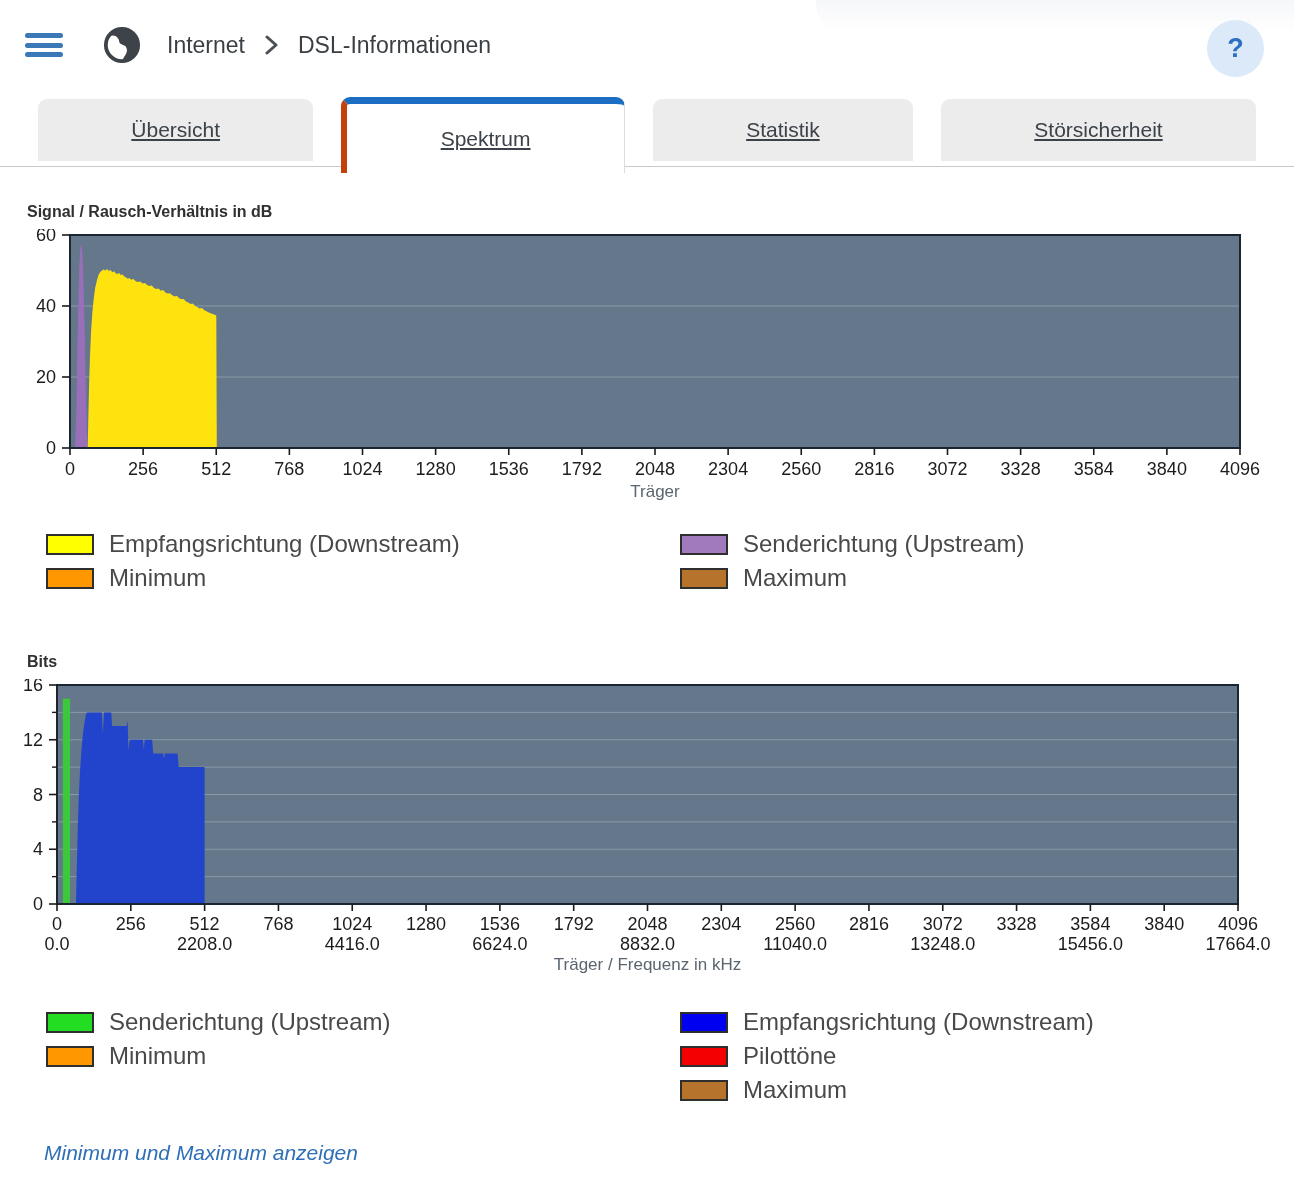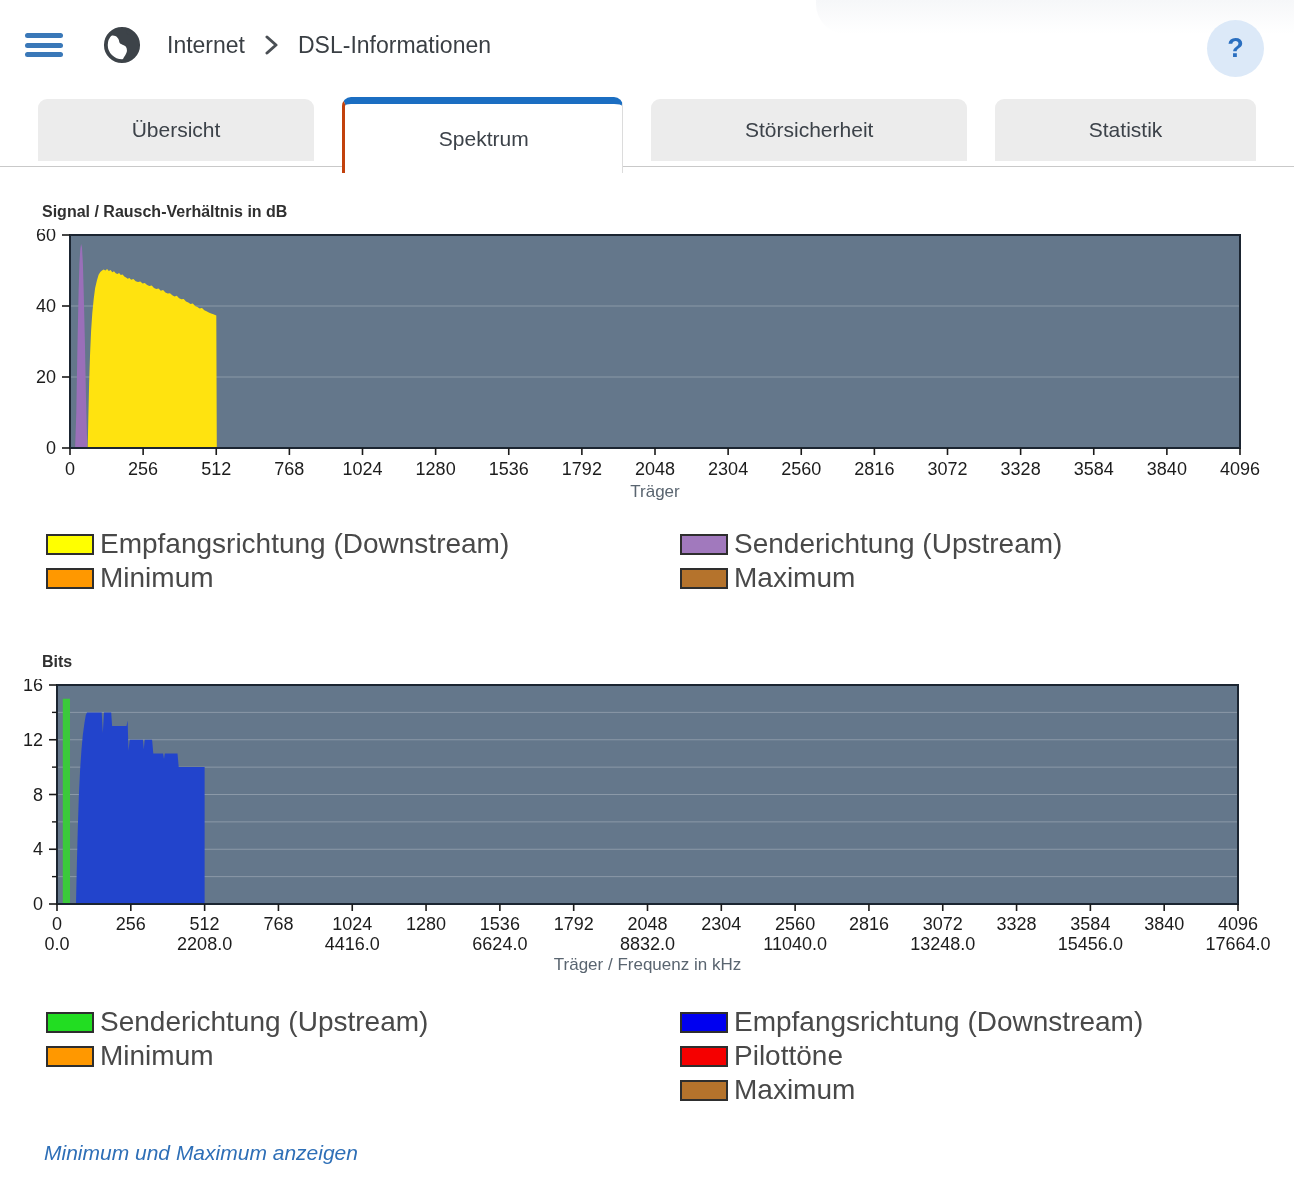--- a/index.html
+++ b/index.html
@@ -16,40 +16,40 @@
   .hamburger{width:38px;height:34px;display:flex;flex-direction:column;justify-content:space-between;
     padding:5px 0;box-sizing:border-box;cursor:pointer;background:none;border:none;}
   .hamburger span{display:block;height:5px;border-radius:2.5px;background:#3a78b8;}
   .globe{margin-left:40px;width:38px;height:38px;}
   .crumb{display:flex;align-items:center;margin-left:26px;font-size:23px;color:#3a3f44;}
   .crumb .sep{margin:0 20px;display:flex;align-items:center;}
   .help-btn{position:absolute;top:20px;right:30px;width:57px;height:57px;border-radius:50%;
     background:#dce9f8;border:none;color:#2a6fc0;font-size:27px;font-weight:bold;
     font-family:inherit;cursor:pointer;}
   
-  .tabs{position:relative;display:flex;gap:28px;padding:0 38px;height:76px;}
+  .tabs{position:relative;display:flex;gap:28px;padding:0 38px;height:76px;text-decoration:underline;}
   .tabs::after{content:"";position:absolute;left:0;right:0;top:69px;height:1px;background:#c9c9c9;}
   .tab{flex:1 1 auto;margin-top:2px;height:62px;background:#ececec;border:none;
     border-radius:9px 9px 0 0;font-family:inherit;font-size:21px;color:#3c4249;
     display:flex;align-items:center;justify-content:center;cursor:pointer;padding:0 30px;box-sizing:border-box;}
   .tab.active{margin-top:0;height:76px;background:#fff;z-index:2;
-    border-top:7px solid #1b6ec2;border-left:3px solid #c2410c;border-right:1px solid #dcdcdc;}
+    border-top:7px solid #1b6ec2;border-left:6px solid #c2410c;border-right:1px solid #dcdcdc;}
   
   .content{padding-top:30px;}
-  .chart-title{margin:0 0 8px 42px;font-size:16px;font-weight:600;color:#303030;}
+  .chart-title{margin:0 0 8px 27px;font-size:16px;font-weight:600;color:#303030;}
   .chart-title.bits{margin-top:64px;}
   svg text{font-family:"Liberation Sans","DejaVu Sans",sans-serif;}
   
   .legend{display:grid;grid-template-columns:1fr 1fr;margin-top:28px;}
   .legend .col1{padding-left:46px;}
   .legend .col2{padding-left:33px;}
   .legend-col{display:flex;flex-direction:column;gap:12px;}
   .legend-row{display:flex;align-items:center;}
   .swatch{width:48px;height:21px;border:2px solid #2e2e2e;box-sizing:border-box;}
-  .legend-label{margin-left:6px;font-size:28px;color:#494949;line-height:22px;}
+  .legend-label{margin-left:15px;font-size:24px;color:#494949;line-height:22px;}
   
   .minmax-link{display:inline-block;margin:40px 0 0 44px;font-size:21px;color:#2e6fb7;
     text-decoration:none;cursor:pointer;background:none;border:none;font-family:inherit;padding:0;font-style:italic;}
 </style>
 </head>
 <body>
 
 <div class="topbar">
   <div class="corner-glow"></div>
   <div class="topbar-inner">
@@ -74,22 +74,22 @@
       </span>
       <span>DSL-Informationen</span>
     </div>
   </div>
   <button class="help-btn">?</button>
 </div>
 
 <div class="tabs" id="tabbar">
     <button class="tab">Übersicht</button>
     <button class="tab active">Spektrum</button>
+    <button class="tab">Statistik</button>
     <button class="tab">Störsicherheit</button>
-    <button class="tab">Statistik</button>
   </div>
 
 <div class="content">
 
   <h3 class="chart-title">Signal / Rausch-Verhältnis in dB</h3>
   <div id="chart-snr"><svg viewBox="0 0 1294 272" width="1294" height="272">
         <rect x="70" y="6" width="1170" height="213" fill="#64778b"></rect>
         <line x1="70" x2="1240" y1="148" y2="148" stroke="rgba(255,255,255,0.25)" stroke-width="1"></line>
         <line x1="70" x2="1240" y1="77" y2="77" stroke="rgba(255,255,255,0.25)" stroke-width="1"></line>
         <polygon points="75.1,219.0 76.3,183.5 77.4,119.6 78.6,62.8 79.4,34.4 80.3,20.2 81.1,14.9 82.0,18.4 82.9,34.4 83.7,62.8 84.9,112.5 86.0,169.3 86.9,204.8 87.4,219.0" fill="#9a6fb9"></polygon>

